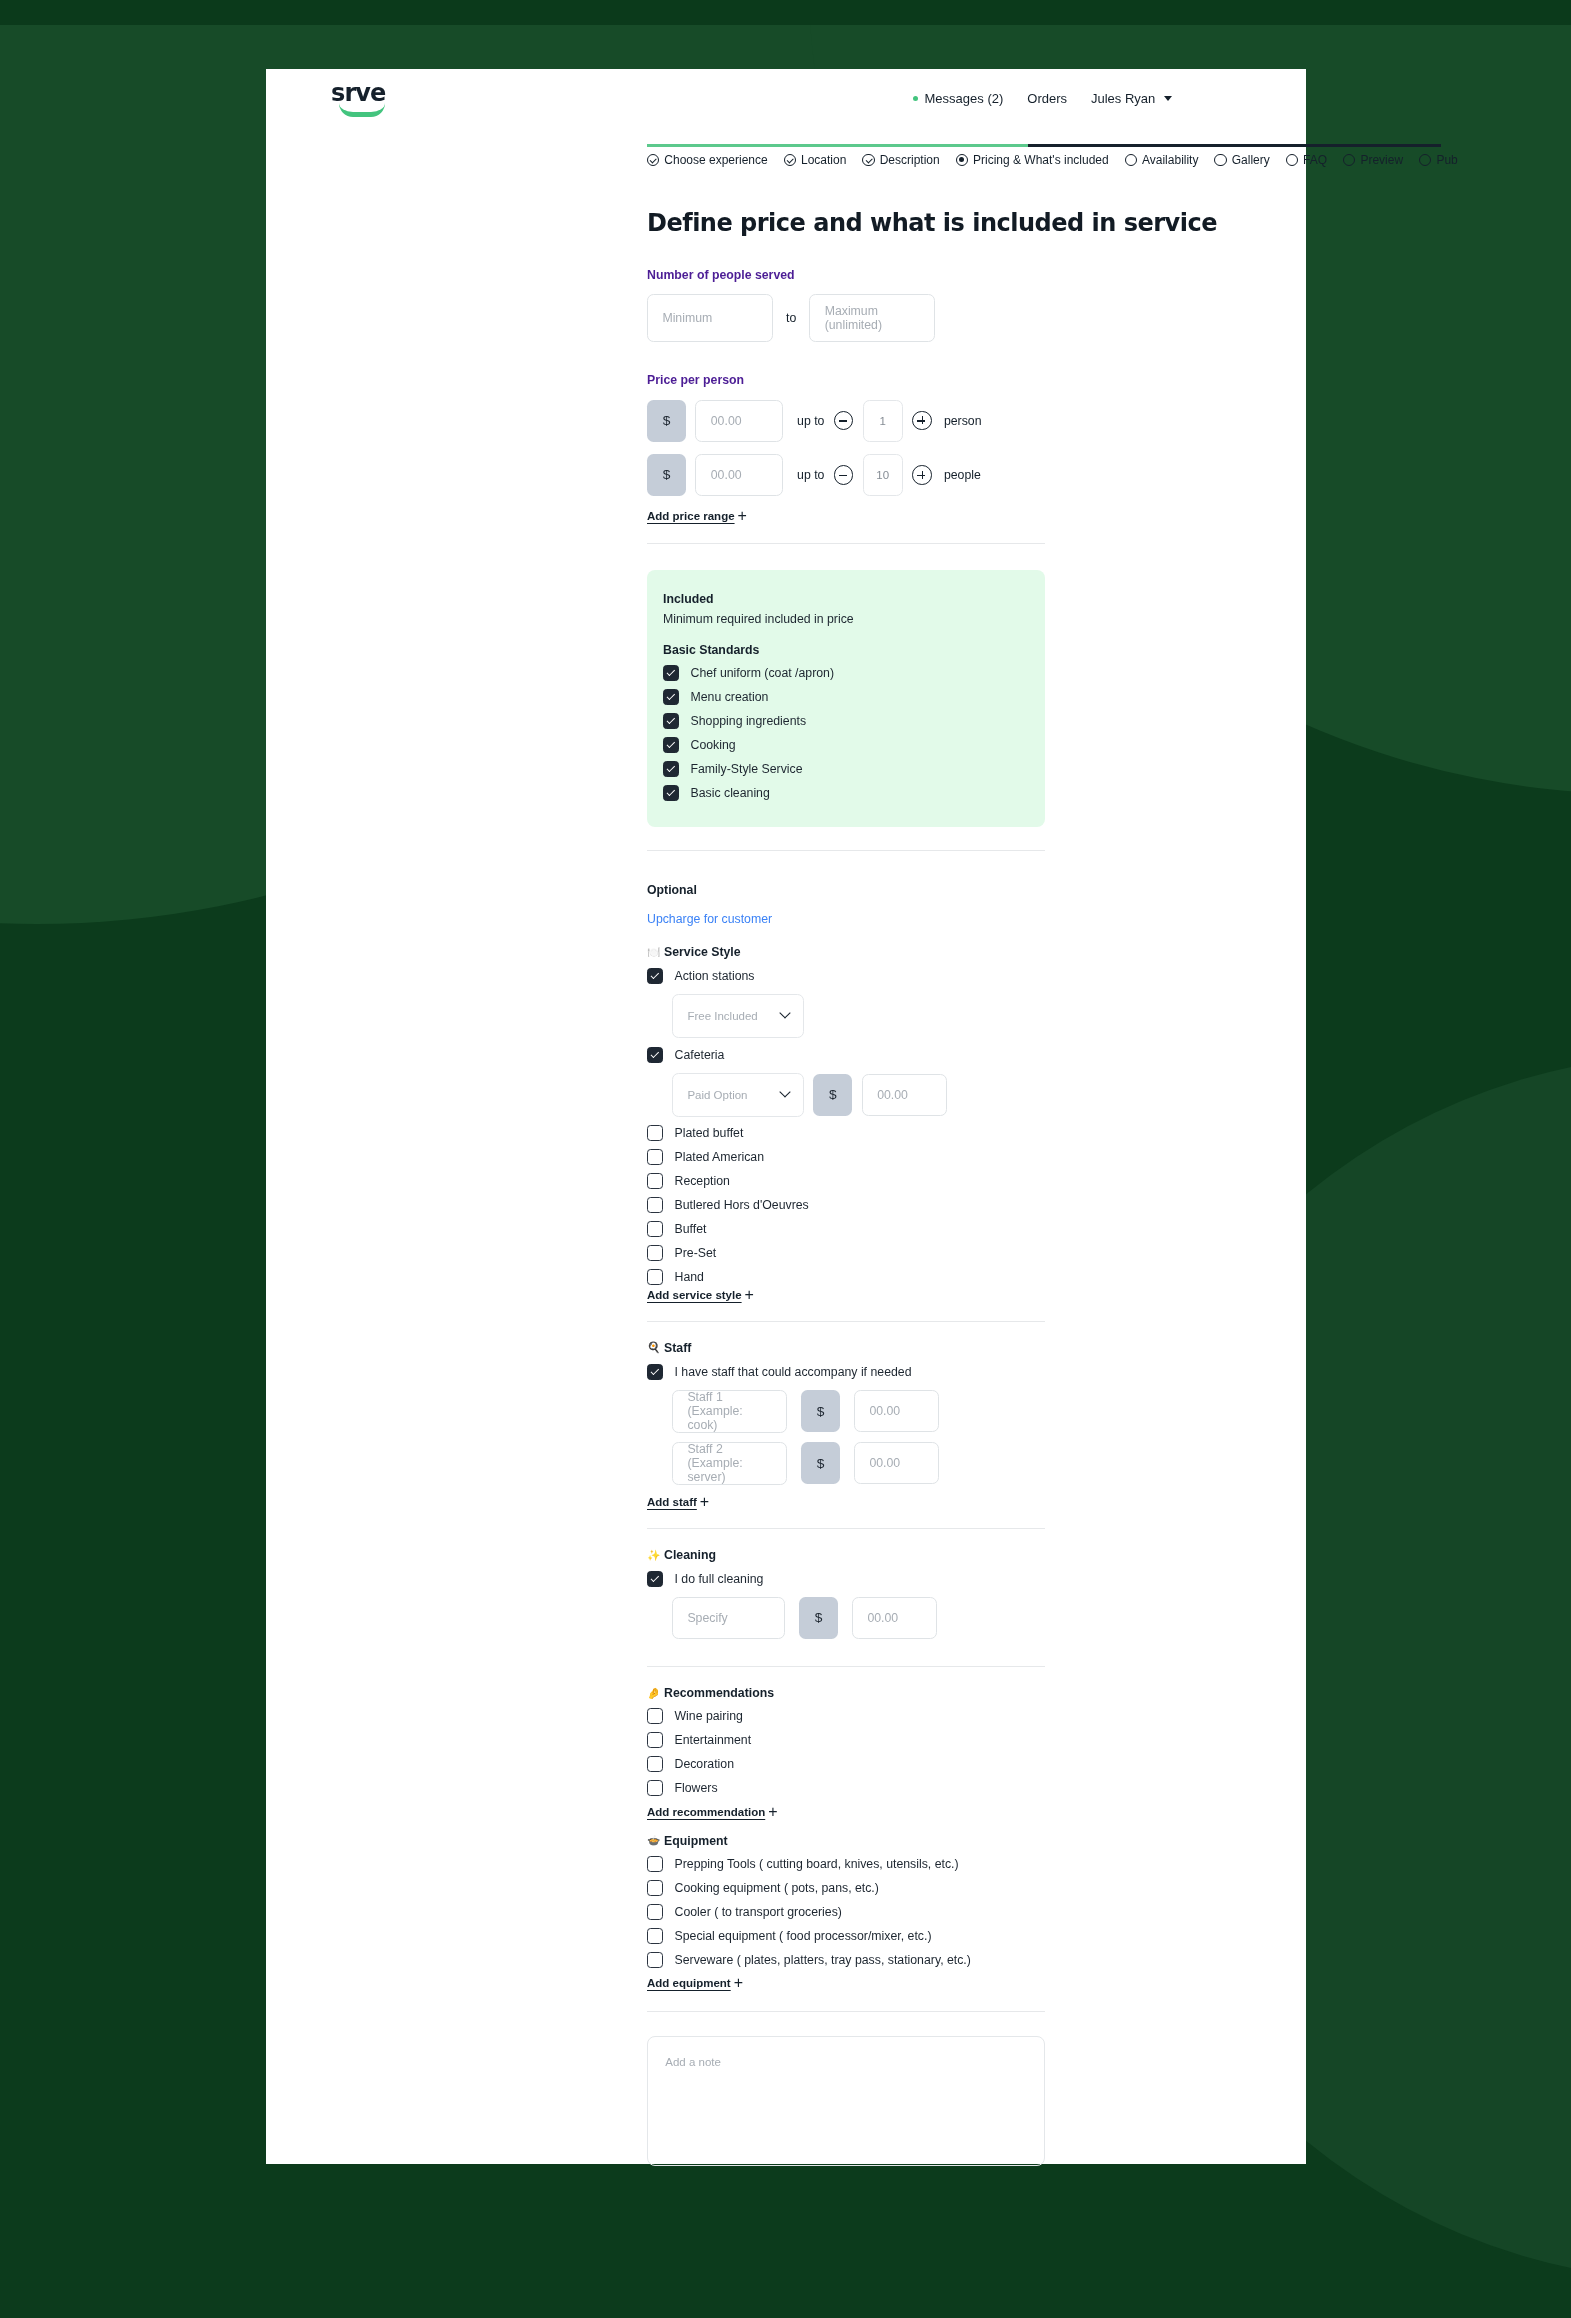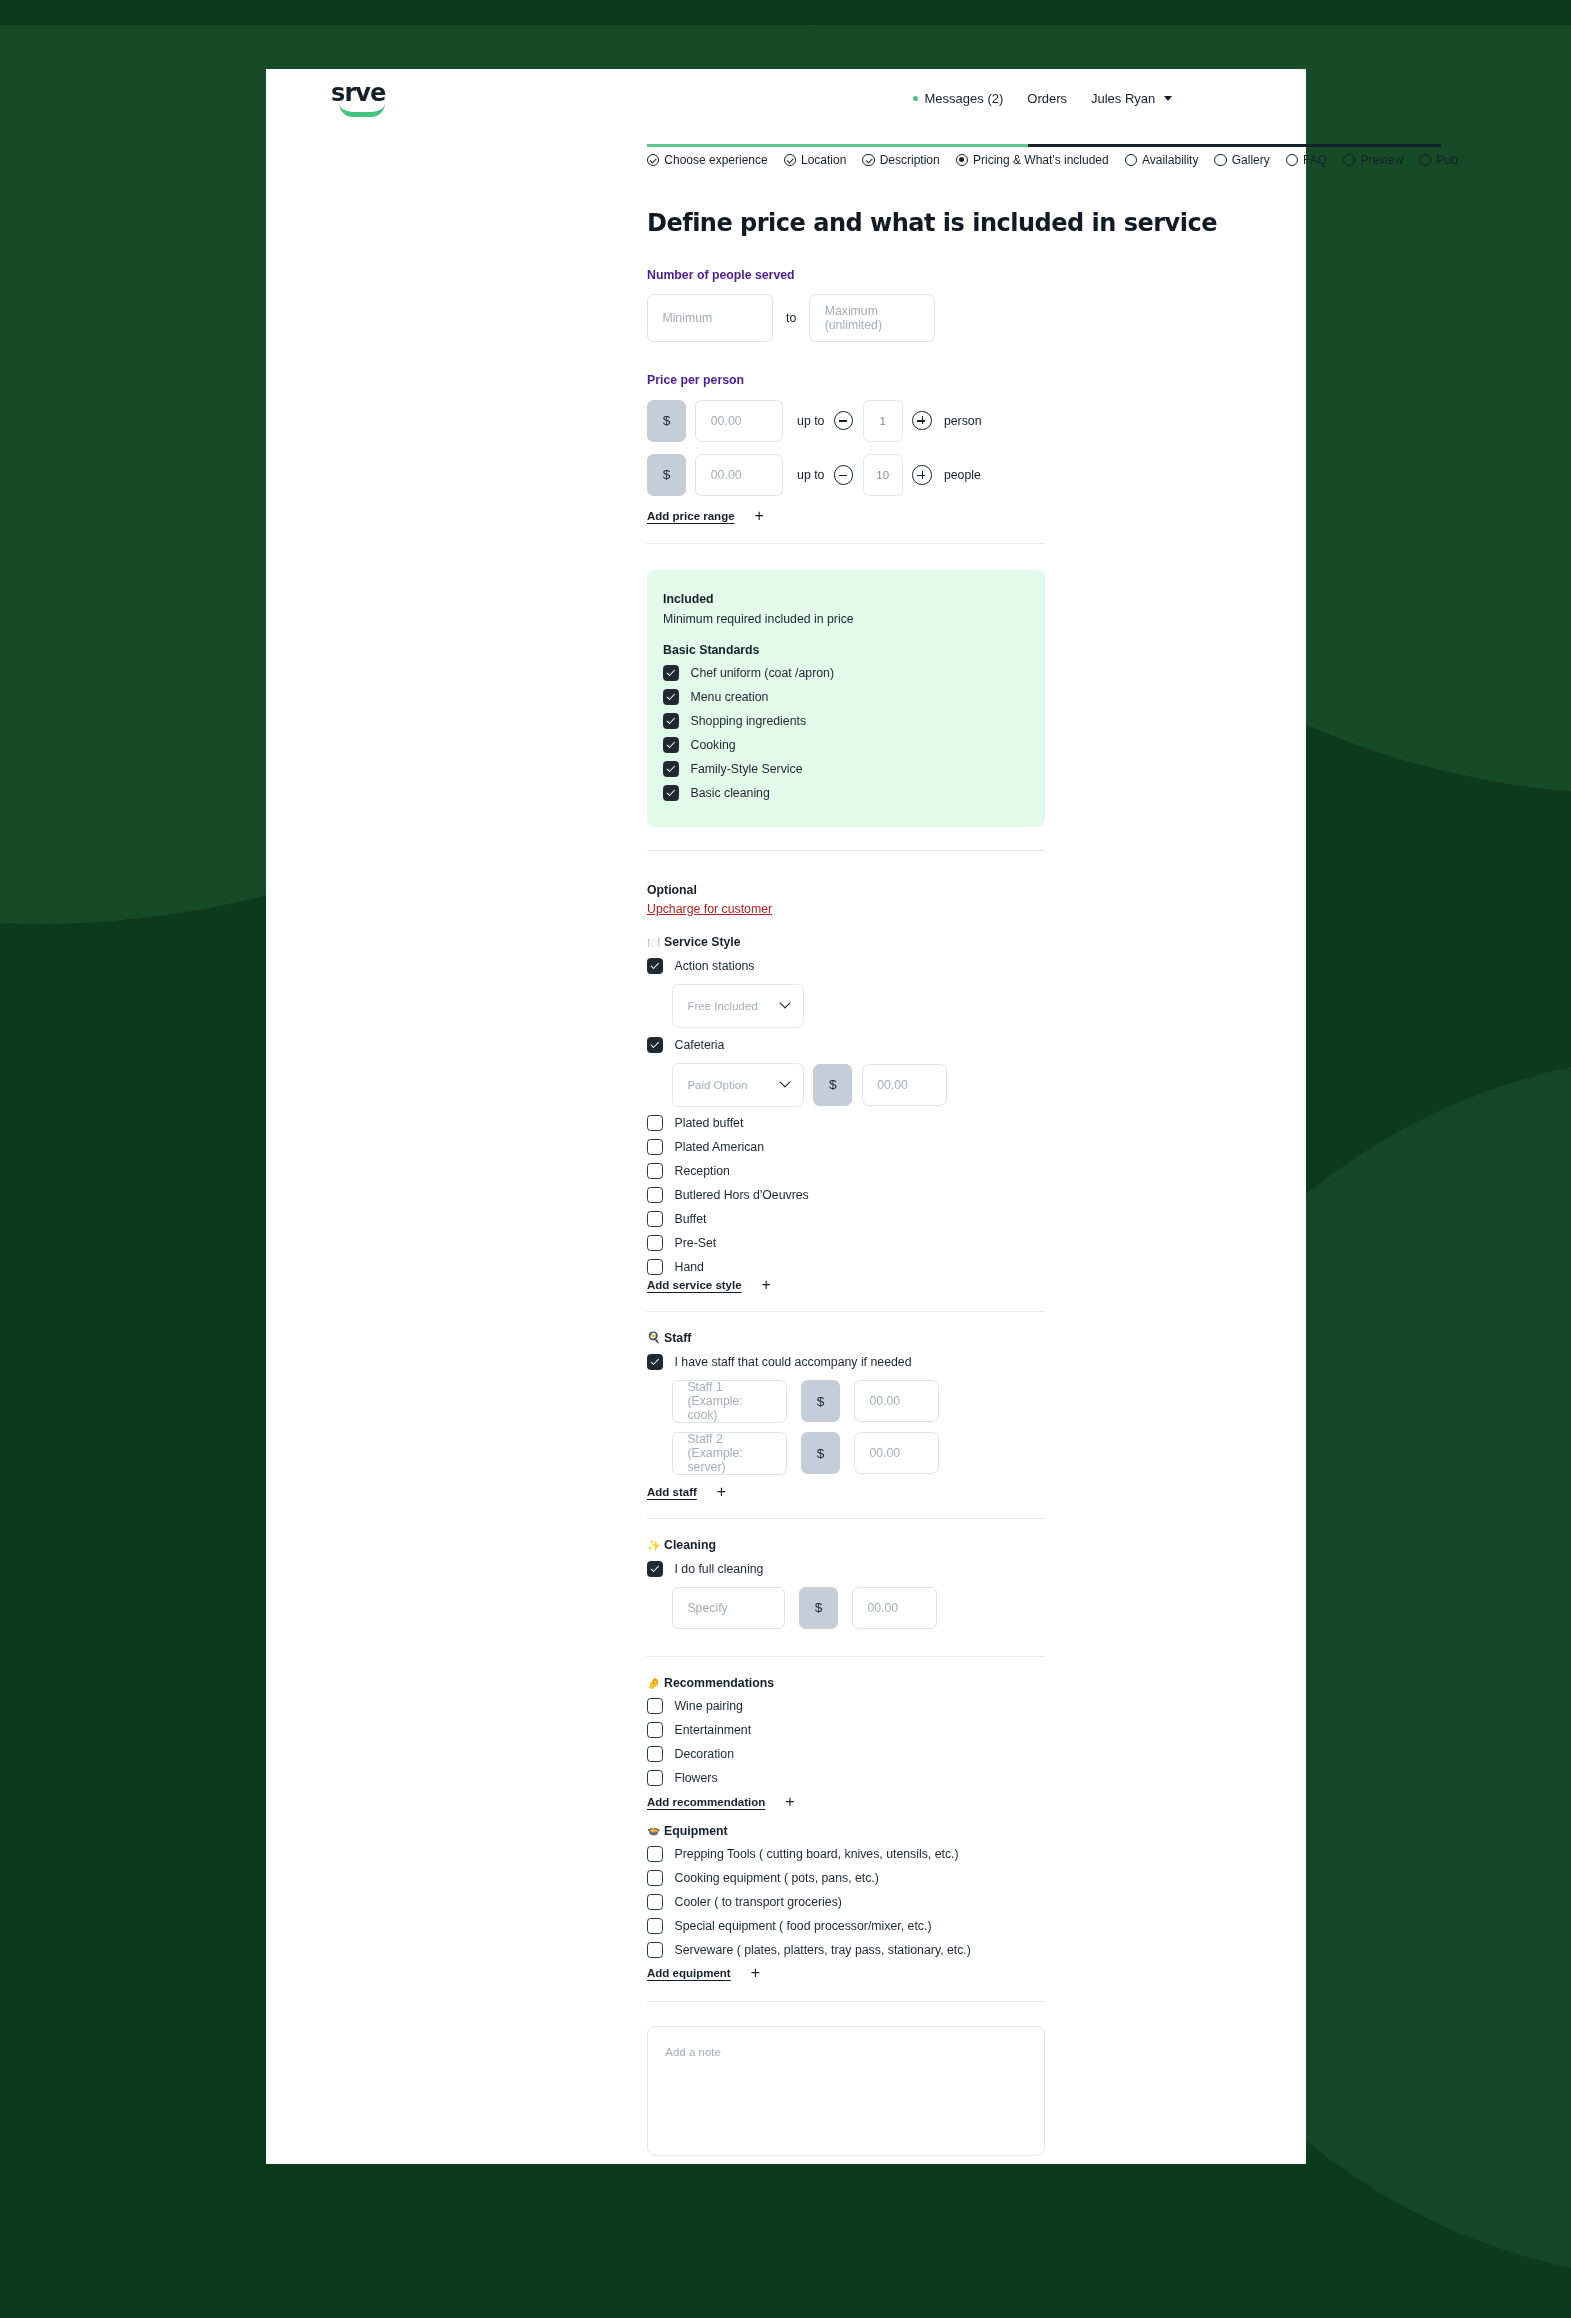--- a/index.html
+++ b/index.html
@@ -224,21 +224,21 @@
     border: 0.7px solid #e4e7ea;
     border-radius: 6.5px;
     display: flex; align-items: center; justify-content: center;
     font-size: 11.5px; color: #868d95;
   }
   .unit-label { font-size: 12.3px; color: #15202b; margin-left: 2.9px; }
 
   .add-link {
     display: inline-flex;
     align-items: center;
-    gap: 20px;
+    gap: 3px;
     margin-top: 13.7px;
     font-size: 11.5px;
     font-weight: 700;
     color: #15202b;
   }
   .add-link .lbl { text-decoration: underline; text-underline-offset: 2.9px; }
   .plus-glyph { font-size: 16px; font-weight: 500; line-height: 10px; }
 
   .divider {
     width: 398px;
@@ -281,21 +281,21 @@
     position: absolute;
     left: 3.3px; top: 4px;
     width: 6.5px; height: 3.3px;
     border-left: 1.7px solid #fff;
     border-bottom: 1.7px solid #fff;
     transform: rotate(-45deg);
   }
 
   
   #optional-title { font-size: 12.3px; font-weight: 700; color: #15202b; margin-top: 32px; }
-  #optional-sub { font-size: 12.3px; color: #b91c1c; margin-top: 5px; text-decoration: underline; }
+  #optional-sub { font-size: 12.3px; color: #3b82f6; margin-top: 15px; }
 
   .sec-head {
     display: flex;
     align-items: center;
     gap: 3.6px;
     font-size: 12.3px;
     font-weight: 700;
     color: #15202b;
     margin-top: 19.5px;
   }

